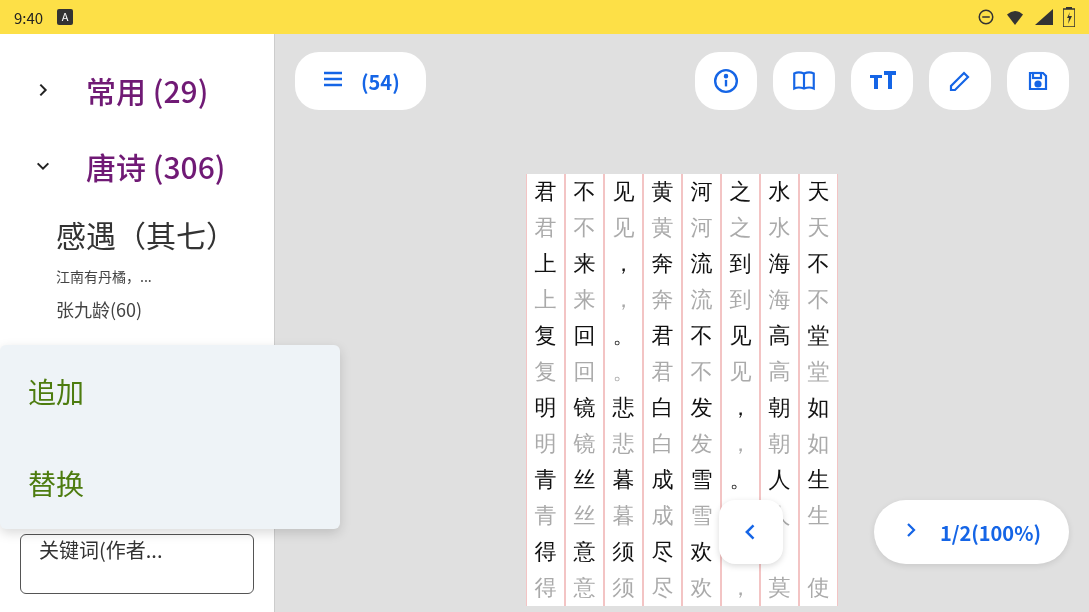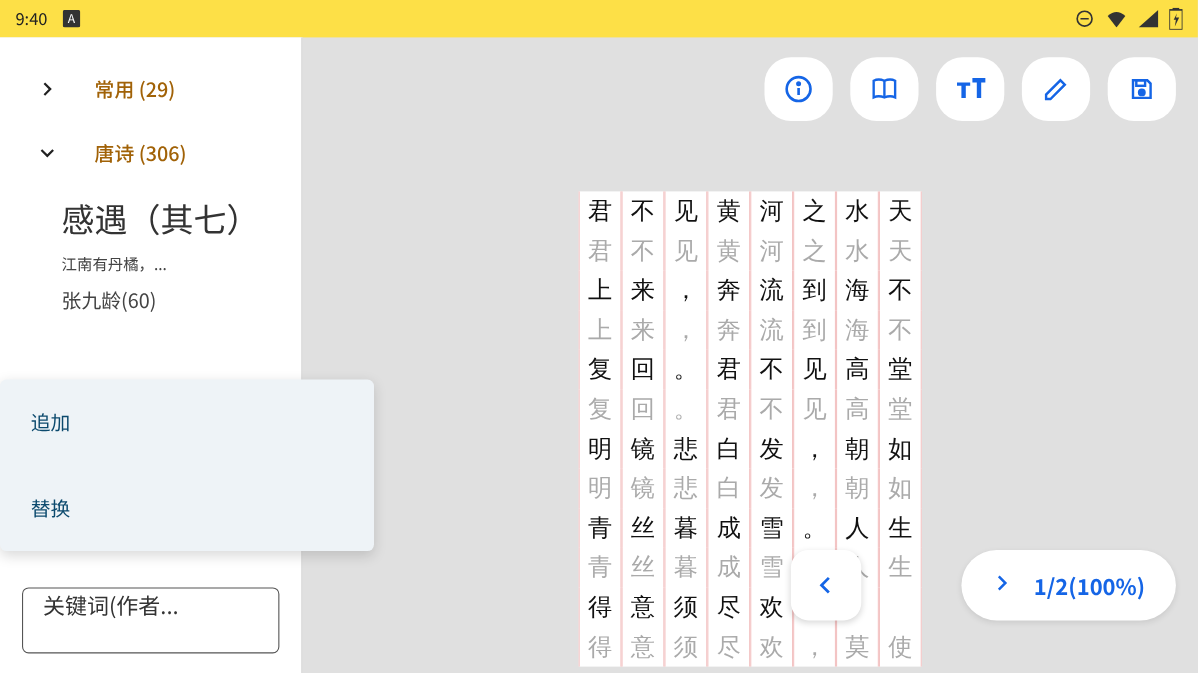--- a/index.html
+++ b/index.html
@@ -3,21 +3,21 @@
 <meta charset="utf-8">
 <style>
 *{margin:0;padding:0;box-sizing:border-box;font-family:-apple-system,"Noto Sans CJK SC","PingFang SC",sans-serif;}
 body{width:1089px;height:612px;background:#e0e0e0;overflow:hidden;position:relative;}
 .statusbar{height:34px;background:#fde047;display:flex;align-items:center;justify-content:space-between;padding:0 14px;font-size:15px;color:#222;}
 .sb-left{display:flex;align-items:center;gap:14px;}
 .sb-right{display:flex;align-items:center;gap:10px;}
 .statusbar svg{display:block;}
 .main{display:flex;height:578px;}
 .sidebar{width:275px;background:#fff;border-right:1px solid #ccc;padding-top:18px;position:relative;}
-.cat-row{display:flex;align-items:center;padding:16px 16px 16px 30px;font-size:18px;font-weight:500;color:#a16207;cursor:pointer;}
+.cat-row{display:flex;align-items:center;padding:16px 16px 16px 30px;font-size:30px;font-weight:500;color:#701a75;cursor:pointer;}
 .cat-row .chev{width:26px;margin-right:30px;display:flex;justify-content:center;}
 .poem-item{padding:8px 28px 8px 56px;}
 .poem-title{font-size:30px;color:#333;margin-bottom:10px;}
 .poem-prev{font-size:14px;color:#444;margin-bottom:10px;}
 .poem-author{font-size:18px;color:#444;}
 .searchbox{position:absolute;bottom:18px;left:20px;right:20px;border:1px solid #555;border-radius:6px;height:60px;display:flex;align-items:flex-start;padding:0 18px;font-size:20px;color:#333;}
 .content{flex:1;position:relative;}
 .toolbar{display:flex;align-items:center;padding:18px 20px;gap:16px;}
 .btn{background:#fff;border-radius:24px;height:58px;display:flex;align-items:center;justify-content:center;cursor:pointer;}
 .btn.pill{padding:0 26px;gap:16px;}
@@ -27,21 +27,21 @@
 .grid-wrap{position:absolute;top:140px;left:50%;transform:translateX(-50%);background:#fff;width:312px;}
 .grid-row{display:flex;}
 .cell{width:39px;height:36px;border-left:1px solid #f3c4c4;border-right:1px solid #f3c4c4;display:flex;align-items:center;justify-content:center;font-size:22px;font-family:"KaiTi","STKaiti",serif;}
 .cell::before{content:"";position:absolute;}
 .tr{color:#111;font-weight:500;}
 .gh{color:#aaa;}
 .fab-left{position:absolute;right:306px;bottom:48px;width:64px;height:64px;background:#fff;border-radius:16px;display:flex;align-items:center;justify-content:center;box-shadow:0 2px 6px rgba(0,0,0,.15);cursor:pointer;}
 .progress-pill{position:absolute;right:20px;bottom:48px;height:64px;background:#fff;border-radius:32px;display:flex;align-items:center;padding:0 28px;gap:20px;box-shadow:0 2px 6px rgba(0,0,0,.1);cursor:pointer;}
 .progress-pill .txt{font-size:20px;font-weight:600;color:#1565e6;}
 .popup{position:absolute;left:0;top:345px;width:340px;background:#eef3f7;border-radius:6px;box-shadow:0 4px 12px rgba(0,0,0,.15);z-index:50;}
-.popup-item{padding:26px 28px;font-size:18px;color:#0c4a6e;cursor:pointer;}
+.popup-item{padding:26px 28px;font-size:28px;color:#4d7c0f;cursor:pointer;}
 </style>
 </head>
 <body>
 
 <div class="statusbar">
   <div class="sb-left">
     <span>9:40</span>
     <span>
         <svg width="16" height="16">
           <rect width="16" height="16" rx="2" fill="#333"></rect>
@@ -99,20 +99,28 @@
       <div class="poem-prev">江南有丹橘，...</div>
       <div class="poem-author">张九龄(60)</div>
     </div>
     <div class="searchbox">
       <span>关键词(作者...</span>
     </div>
   </div>
 
   <div class="content">
     <div class="toolbar">
+      <div class="btn pill">
+        <span><svg width="24" height="24" viewBox="0 0 24 24" stroke="#1565e6" stroke-width="2.5">
+              <line x1="3" y1="6" x2="21" y2="6"></line>
+              <line x1="3" y1="12" x2="21" y2="12"></line>
+              <line x1="3" y1="18" x2="21" y2="18"></line>
+            </svg></span>
+        <span class="cnt">(54)</span>
+      </div>
       <div class="spacer"></div>
       <div class="btn sq">
           <svg width="26" height="26" viewBox="0 0 24 24" fill="none" stroke="#1565e6" stroke-width="2.2">
             <circle cx="12" cy="12" r="10"></circle>
             <line x1="12" y1="11" x2="12" y2="17"></line>
             <circle cx="12" cy="7.5" r="1" fill="#1565e6"></circle>
           </svg>
         </div>
       <div class="btn sq">
           <svg width="26" height="26" viewBox="0 0 24 24" fill="none" stroke="#1565e6" stroke-width="2">

